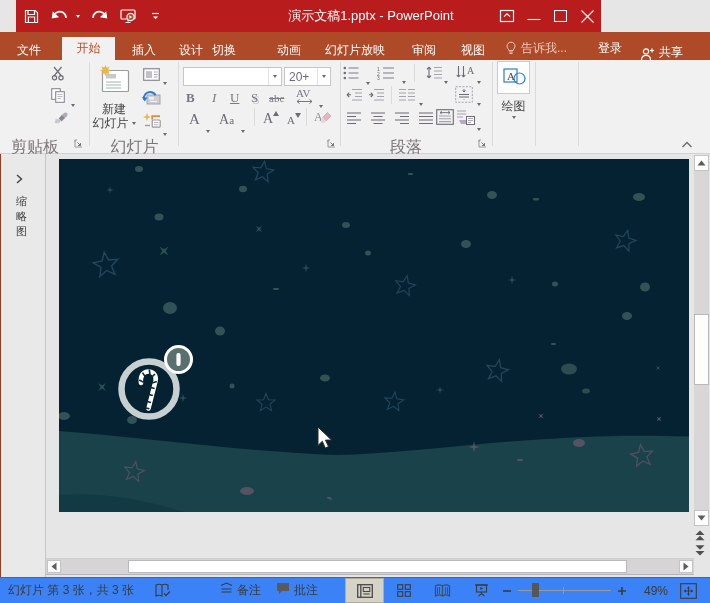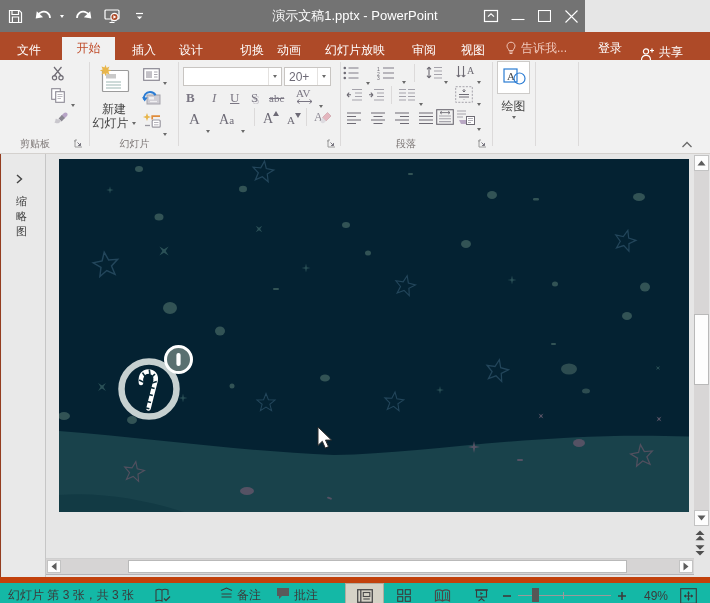--- a/index.html
+++ b/index.html
@@ -2,41 +2,41 @@
 <html><head>
 <meta charset="utf-8">
 <style>
   * { margin:0; padding:0; box-sizing:border-box; }
   html,body { width:710px; height:603px; overflow:hidden; background:#e6e6e6;
     font-family:"Liberation Sans", sans-serif; -webkit-font-smoothing:antialiased; }
   .window { position:relative; width:710px; height:603px; background:#e6e6e6; overflow:hidden; }
   .abs { position:absolute; }
 
   
-  .titlebar { position:absolute; left:0; top:0; width:585px; height:32px; background:#737373; }
+  .titlebar { position:absolute; left:16px; top:0; width:585px; height:32px; background:#b91c1c; }
   .qat { position:absolute; left:0; top:0; height:32px; display:flex; align-items:center; }
   .qat .qbtn { height:32px; display:flex; align-items:center; justify-content:center; color:#fff; }
   .title-text { position:absolute; top:0; left:0; width:710px; height:32px; text-align:center;
     line-height:31px; color:#ffffff; font-size:13px; pointer-events:none; }
   .winctl { position:absolute; right:0; top:0; height:32px; display:flex; }
   .winctl .wbtn { width:27px; height:32px; display:flex; align-items:center; justify-content:center; }
 
   
   .tabrow { position:absolute; left:0; top:32px; width:710px; height:28px; background:#ae4a28;
     font-size:12px; color:#fff; z-index:5; }
   .tab { position:absolute; top:0; height:30px; line-height:26px; padding-top:5px; white-space:nowrap; }
   .tab.active { background:#f1f1f1; color:#bf4b29; top:5px; height:23px; line-height:19px; padding-top:2px; text-align:center; }
   .tellme { position:absolute; top:3px; height:26px; display:flex; align-items:center; color:#f0c9bd; white-space:nowrap; }
   .signin { position:absolute; top:3px; height:26px; line-height:26px; white-space:nowrap; }
   .share { position:absolute; top:3px; height:26px; display:flex; align-items:flex-end; white-space:nowrap; }
 
   
   .ribbon { position:absolute; left:0; top:58px; width:710px; height:96px; background:#f1f1f1;
     border-bottom:1px solid #d4d1ce; }
-  .rgroup-label { position:absolute; top:79px; font-size:10px; color:#7b7574; text-align:center; white-space:nowrap; }
+  .rgroup-label { position:absolute; top:79px; font-size:16px; color:#7b7574; text-align:center; white-space:nowrap; }
   .rsep { position:absolute; top:4px; width:1px; height:84px; background:#dcdada; }
   .launcher { position:absolute; top:81px; width:10px; height:10px; }
   .launcher svg { display:block; }
   .bigbtn { position:absolute; display:flex; flex-direction:column; align-items:center; }
   .bigbtn .lbl { font-size:12px; color:#444; line-height:14px; white-space:nowrap; }
   .caret { width:0; height:0; border-left:3px solid transparent; border-right:3px solid transparent;
     border-top:4px solid #6a6a6a; display:inline-block; }
   .caret.sm { border-left-width:2.5px; border-right-width:2.5px; border-top-width:3.5px; }
   .combo { position:absolute; background:#fff; border:1px solid #c8c5c2; display:flex; align-items:center; }
   .combo .cbtext { flex:1; font-size:12px; color:#6d6a76; padding-left:4px; }
@@ -61,22 +61,22 @@
   .sbtn { position:absolute; background:#fdfdfd; border:1px solid #c3c3c3; display:flex;
     align-items:center; justify-content:center; }
   .vthumb { position:absolute; left:0; width:15px; background:#fdfdfd; border:1px solid #b9b9b9; }
   .hscroll { position:absolute; left:45px; top:404px; width:648px; height:17px; background:#d6d4d4;
     border-top:1px solid #cfcfcf; border-bottom:1px solid #b5b3b7;}
   .hthumb { position:absolute; top:1px; height:13px; background:#ffffff; border:1px solid #b9b9b9; }
   .navbtn { position:absolute; right:4px; width:13px; height:12px; display:flex; align-items:center;
     justify-content:center; }
 
   
-  .statusbar { position:absolute; left:0; top:577px; width:710px; height:26px; background:#14b8a6;
-    border-top:6px solid #c2410c; font-size:12px; color:#3b3b3b; }
+  .statusbar { position:absolute; left:0; top:577px; width:710px; height:26px; background:#3b82f6;
+    border-top:1px solid #c2410c; font-size:12px; color:#3b3b3b; }
   .sb-left { position:absolute; left:8px; top:0; height:25px; display:flex; align-items:center; white-space:nowrap; }
   .sb-item { display:flex; align-items:flex-start; white-space:nowrap; }
   .sb-views { position:absolute; left:345px; top:0; height:25px; display:flex; align-items:center; }
   .viewbtn { width:39px; height:25px; display:flex; align-items:center; justify-content:center; }
   .viewbtn.active { background:#d5d2c6; border:1px solid #b0ada0; }
   .sb-zoom { position:absolute; left:502px; top:0; height:25px; display:flex; align-items:center; }
   .zoomtrack { position:relative; width:93px; height:25px; margin:0 6px; }
   .zoomtrack .line { position:absolute; left:0; top:12px; width:93px; height:1px; background:#9a9a9a; }
   .zoomtrack .tick { position:absolute; left:45px; top:9px; width:1px; height:7px; background:#9a9a9a; }
   .zoomtrack .thumb { position:absolute; left:14px; top:5px; width:7px; height:14px; background:#565656; }
@@ -151,21 +151,21 @@
           </svg>
       </div>
     </div>
   </div>
 
   <div class="tabrow">
     <div class="tab" style="left:17px"><span>文件</span></div>
     <div class="tab active" style="left:62px; width:53px;"><span>开始</span></div>
     <div class="tab" style="left:132px"><span>插入</span></div>
     <div class="tab" style="left:179px"><span>设计</span></div>
-    <div class="tab" style="left:240px"><span>切换</span></div>
+    <div class="tab" style="left:212px"><span>切换</span></div>
     <div class="tab" style="left:277px"><span>动画</span></div>
     <div class="tab" style="left:325px"><span>幻灯片放映</span></div>
     <div class="tab" style="left:412px"><span>审阅</span></div>
     <div class="tab" style="left:461px"><span>视图</span></div>
     <div class="tellme" style="left:505px">
       <svg width="12" height="14" viewBox="0 0 12 14" style="margin-right:4px">
           <path d="M6 1.2 C8.4 1.2 10 3 10 5.1 C10 6.6 9 7.4 8.5 8.4 C8.2 9 8.2 9.6 8.2 9.6 L3.8 9.6 C3.8 9.6 3.8 9 3.5 8.4 C3 7.4 2 6.6 2 5.1 C2 3 3.6 1.2 6 1.2 Z" stroke="#efc7ba" stroke-width="1" fill="none"></path>
           <path d="M4.2 11h3.6M4.6 12.5h2.8" stroke="#efc7ba" stroke-width="1"></path>
         </svg>
       <span>告诉我...</span>

